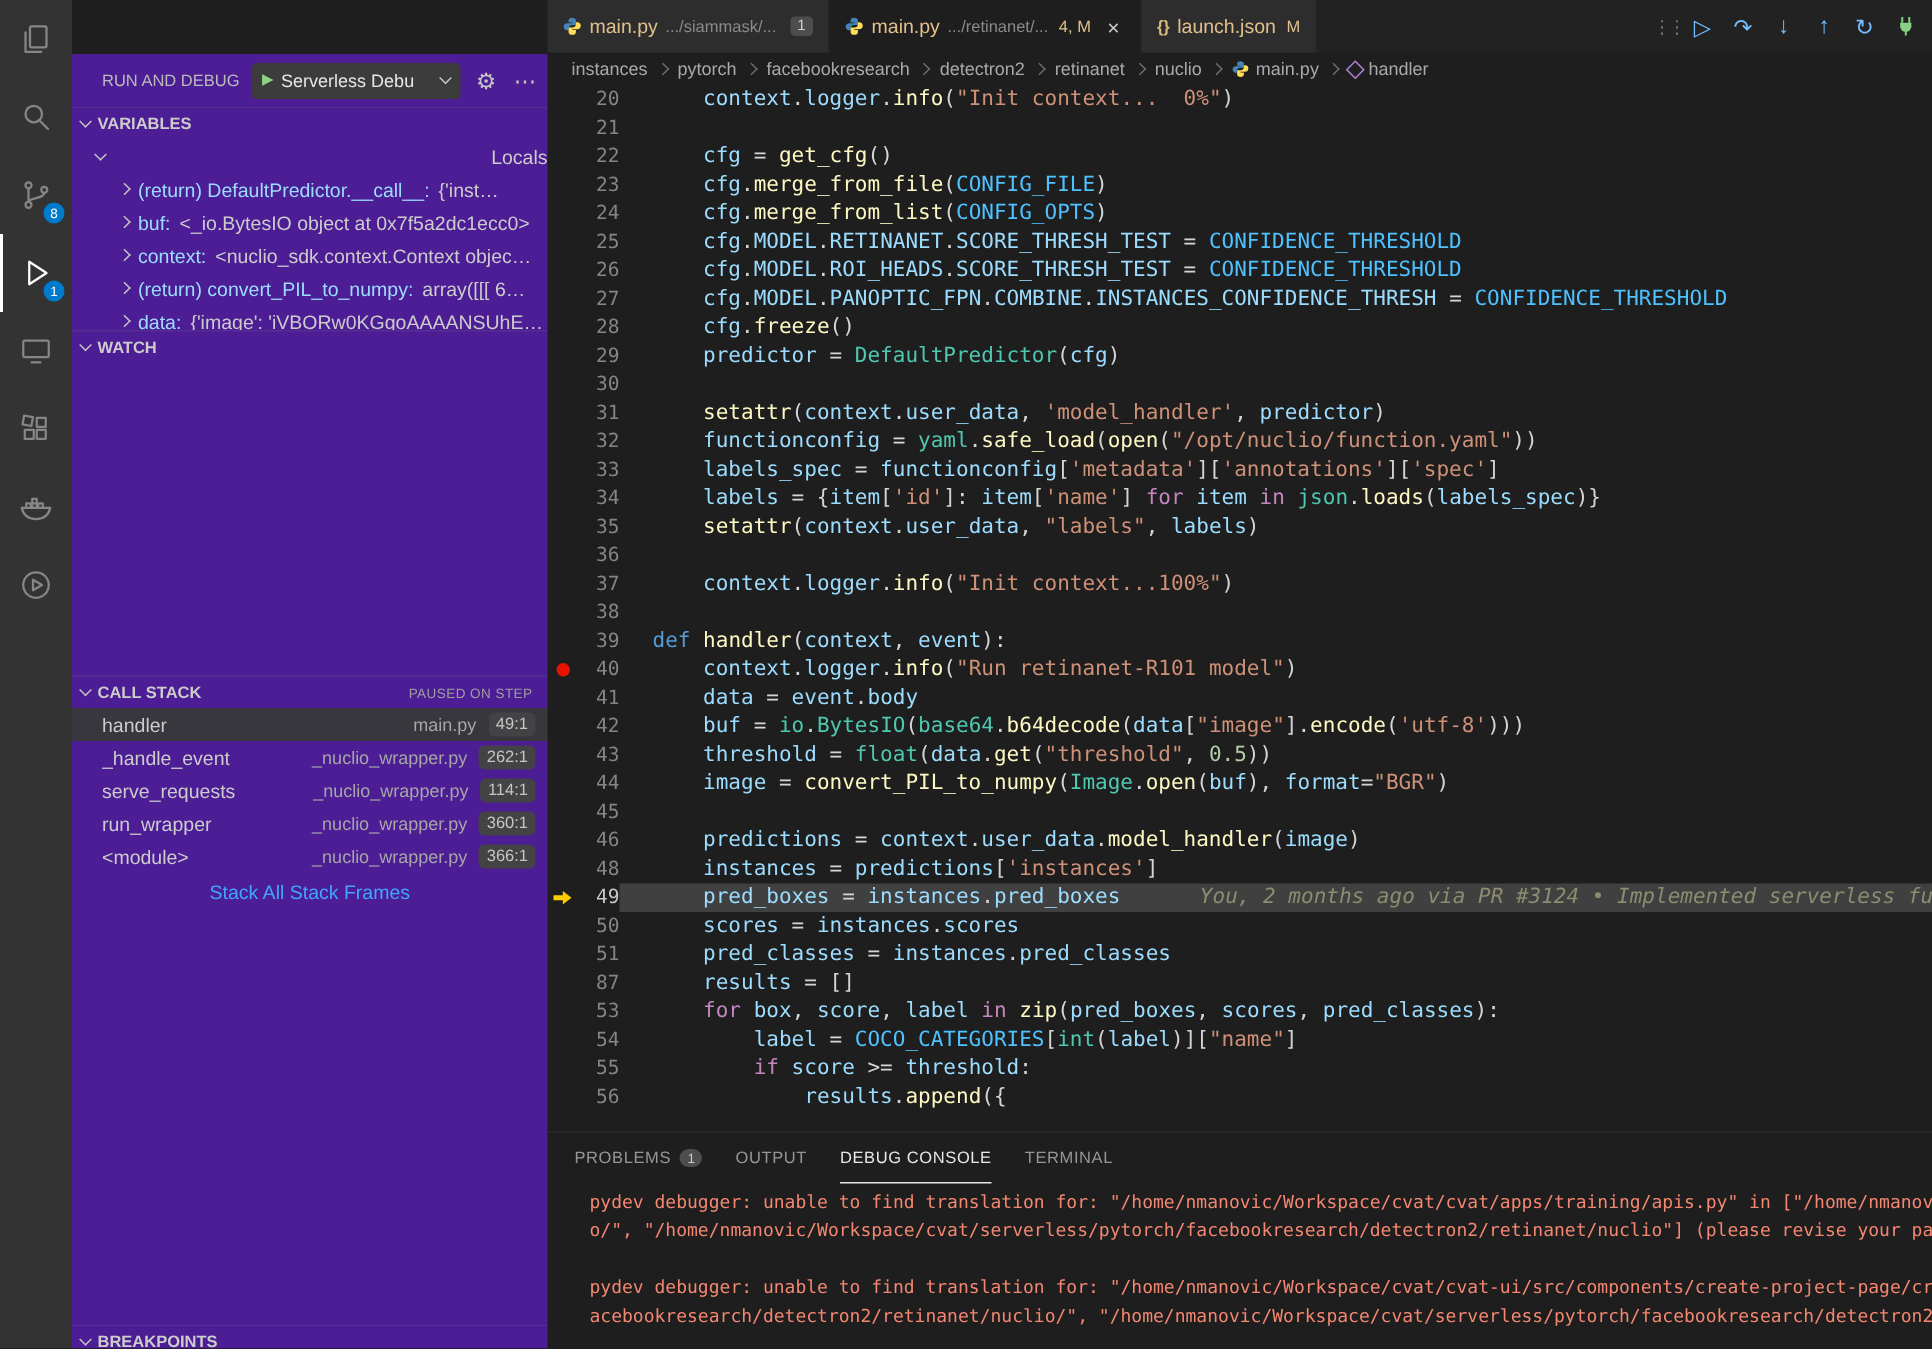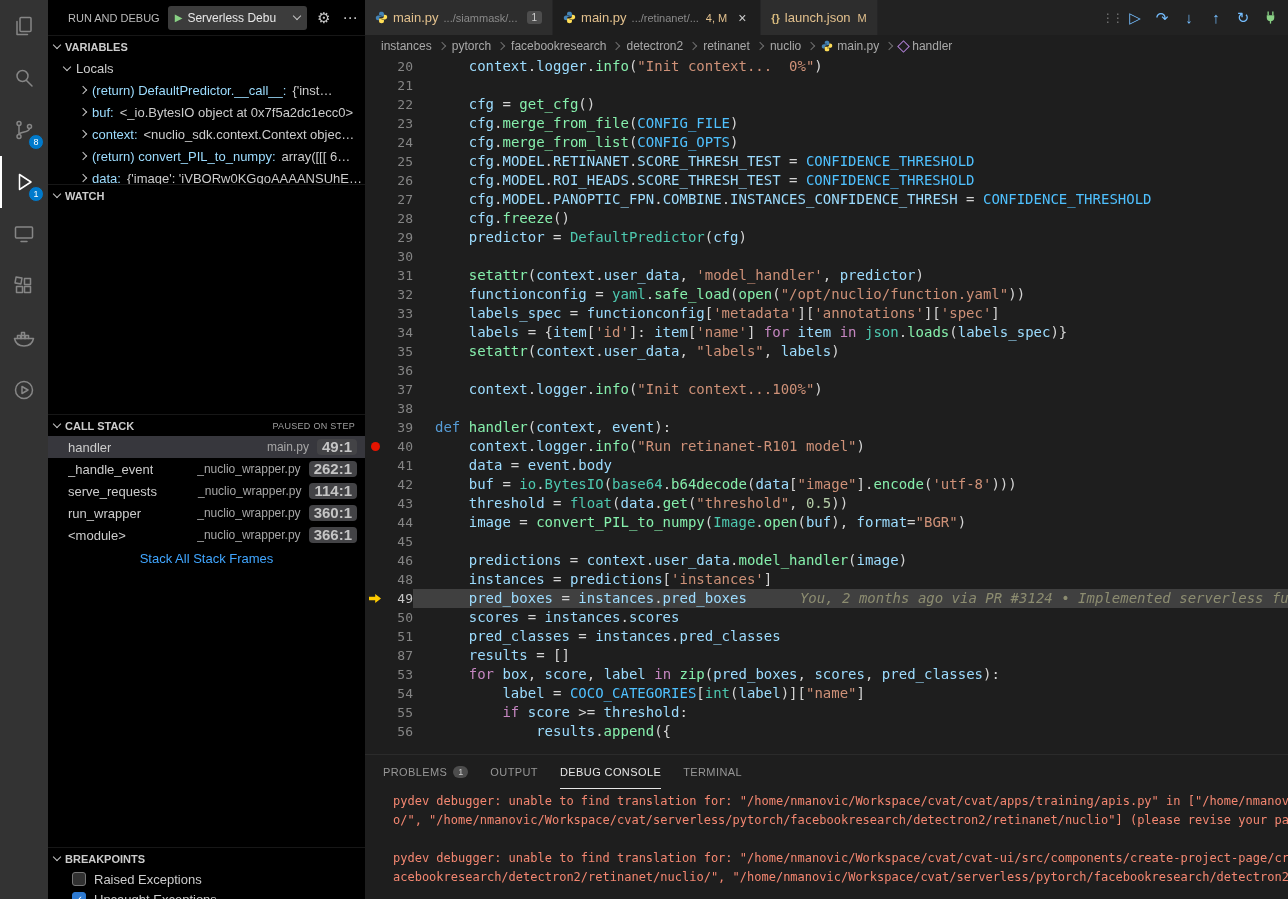--- a/index.html
+++ b/index.html
@@ -8,50 +8,50 @@
 
   
   .activity-bar{width:48px;flex:none;background:#333333;display:flex;flex-direction:column;}
   .ab-item{height:52px;display:flex;align-items:center;justify-content:center;position:relative;color:#868686;}
   .ab-item.active{color:#ffffff;box-shadow:inset 2px 0 0 #ffffff;}
   .ab-svg{width:24px;height:24px;fill:none;stroke:currentColor;stroke-width:1.5;stroke-linecap:round;stroke-linejoin:round;}
   .ab-badge{position:absolute;right:4px;bottom:6px;min-width:16px;height:16px;border-radius:50%;background:#007acc;color:#fff;
     font-size:9px;display:flex;align-items:center;justify-content:center;border:1px solid #333;box-sizing:border-box;}
 
   
-  .sidebar{width:317px;flex:none;background:#000000;position:relative;overflow:hidden;}
+  .sidebar{width:317px;flex:none;background:#4c1d95;position:relative;overflow:hidden;margin-top:36px;}
   .sidebar-header{position:absolute;top:0;left:0;right:0;height:35px;display:flex;align-items:center;gap:8px;padding:0 6px 0 20px;box-sizing:border-box;}
   .sb-title{font-size:11px;color:#bbbbbb;white-space:nowrap;}
   .config-picker{flex:1;max-width:146px;height:24px;background:#3c3c3c;border-radius:3px;display:flex;align-items:center;gap:5px;padding:0 7px;font-size:12px;color:#e7e7e7;white-space:nowrap;overflow:hidden;}
   .play-glyph{color:#89d185;font-size:10px;}
   .cp-chev{margin-left:auto;}
   .hdr-icon{color:#c5c5c5;font-size:15px;width:18px;text-align:center;}
 
   .chev{width:5px;height:5px;border-right:1px solid #c5c5c5;border-bottom:1px solid #c5c5c5;display:inline-block;flex:none;}
   .chev-down{transform:rotate(45deg);margin-top:-3px;}
   .chev-right{transform:rotate(-45deg);}
 
   .section{position:absolute;left:0;right:0;overflow:hidden;}
   .sec-header{height:21px;display:flex;align-items:center;gap:5px;padding:0 10px 0 6px;font-size:11px;font-weight:700;color:#cccccc;border-top:1px solid rgba(128,128,128,0.18);}
   .sec-variables{top:35px;height:149px;}
   .sec-watch{top:184px;height:42px;}
   .sec-callstack{top:414px;height:175px;}
   .sec-breakpoints{top:847px;bottom:0;}
 
-  .scope-row{height:22px;display:flex;align-items:center;gap:6px;padding-left:16px;}
+  .scope-row{height:22px;display:flex;align-items:center;gap:6px;padding-left:16px;justify-content:space-between;}
   .var-row{height:22px;display:flex;align-items:center;gap:6px;padding-left:32px;white-space:nowrap;overflow:hidden;}
   .var-name{color:#9cdcfe;}
   .var-value{color:#cccccc;}
 
   .cs-status{margin-left:auto;font-size:9px;font-weight:400;color:#9f9f9f;letter-spacing:0.3px;}
   .cs-row{height:22px;display:flex;align-items:center;padding:0 8px 0 20px;font-size:13px;white-space:nowrap;}
   .cs-row.selected{background:#37373d;}
   .cs-name{color:#cccccc;overflow:hidden;text-overflow:ellipsis;}
   .cs-file{margin-left:auto;color:#a6a6a6;font-size:12px;}
-  .cs-pos{margin-left:8px;background:#434346;border-radius:4px;padding:0 5px;height:16px;line-height:16px;font-size:15px;color:#c5c5c5;font-weight:bold;}
+  .cs-pos{margin-left:8px;background:#434346;border-radius:4px;padding:0 5px;height:16px;line-height:16px;font-size:11px;color:#c5c5c5;}
   .load-frames{margin-top:5px;text-align:center;color:#40a6ff;font-size:13px;}
 
   .bp-row{height:20px;display:flex;align-items:center;gap:8px;padding-left:24px;}
   .cbx{width:14px;height:14px;box-sizing:border-box;border:1px solid #767676;border-radius:3px;background:#313131;display:flex;align-items:center;justify-content:center;font-size:10px;color:transparent;flex:none;}
   .cbx.checked{background:#2d7ad2;border-color:#2d7ad2;color:#ffffff;}
 
   
   .main{flex:1;min-width:0;display:flex;flex-direction:column;background:#1e1e1e;}
   .tabbar{height:35px;flex:none;background:#222222;display:flex;align-items:stretch;}
   .tabs{display:flex;align-items:stretch;}
@@ -75,21 +75,21 @@
   .bc-method{width:7px;height:7px;border:1px solid #b180d7;transform:rotate(45deg);display:inline-block;}
 
   .code-area{flex:1;min-height:0;overflow:hidden;font-family:"DejaVu Sans Mono","Liberation Mono",monospace;font-size:14px;line-height:19px;}
   .code-line{display:flex;height:19px;white-space:pre;}
   .glyph{width:20px;flex:none;display:flex;align-items:center;justify-content:center;}
   .bp-dot{width:9px;height:9px;border-radius:50%;background:#e51400;}
   .ln{width:28px;flex:none;text-align:right;color:#858585;font-size:13px;}
   .lc{flex:1;min-width:0;overflow:hidden;padding-left:22px;color:#d4d4d4;}
   .code-line.current .lc{background:#404040;}
   .code-line.current .ln{color:#c6c6c6;}
-  .tk-k{color:#569cd6}.tk-c{color:#c586c0}.tk-f{color:#86efac}.tk-v{color:#9cdcfe}.tk-s{color:#ce9178}
+  .tk-k{color:#569cd6}.tk-c{color:#c586c0}.tk-f{color:#fef9c3}.tk-v{color:#9cdcfe}.tk-s{color:#ce9178}
   .tk-n{color:#b5cea8}.tk-t{color:#4ec9b0}.tk-C{color:#4fc1ff}.tk-w{color:#d4d4d4}
   .blame{color:#8c8c70;font-style:italic;margin-left:53px;}
 
   
   .panel{height:144px;flex:none;display:flex;flex-direction:column;background:#1e1e1e;border-top:1px solid #2b2b2b;text-align:right;}
   .panel-tabs{height:34px;flex:none;display:flex;align-items:center;gap:22px;padding-left:18px;font-size:11px;color:#969696;letter-spacing:0.4px;}
   .ptab{display:flex;align-items:center;gap:6px;height:100%;}
   .ptab.active{color:#e7e7e7;box-shadow:inset 0 -1px 0 #e7e7e7;}
   .ptab-badge{background:#4d4d4d;color:#cccccc;border-radius:8px;padding:1px 5px;font-size:9px;letter-spacing:0;}
   .console{flex:1;min-height:0;overflow:hidden;padding:3px 0 0 28px;font-family:"DejaVu Sans Mono","Liberation Mono",monospace;font-size:12px;line-height:19px;color:#f48771;white-space:pre;}

